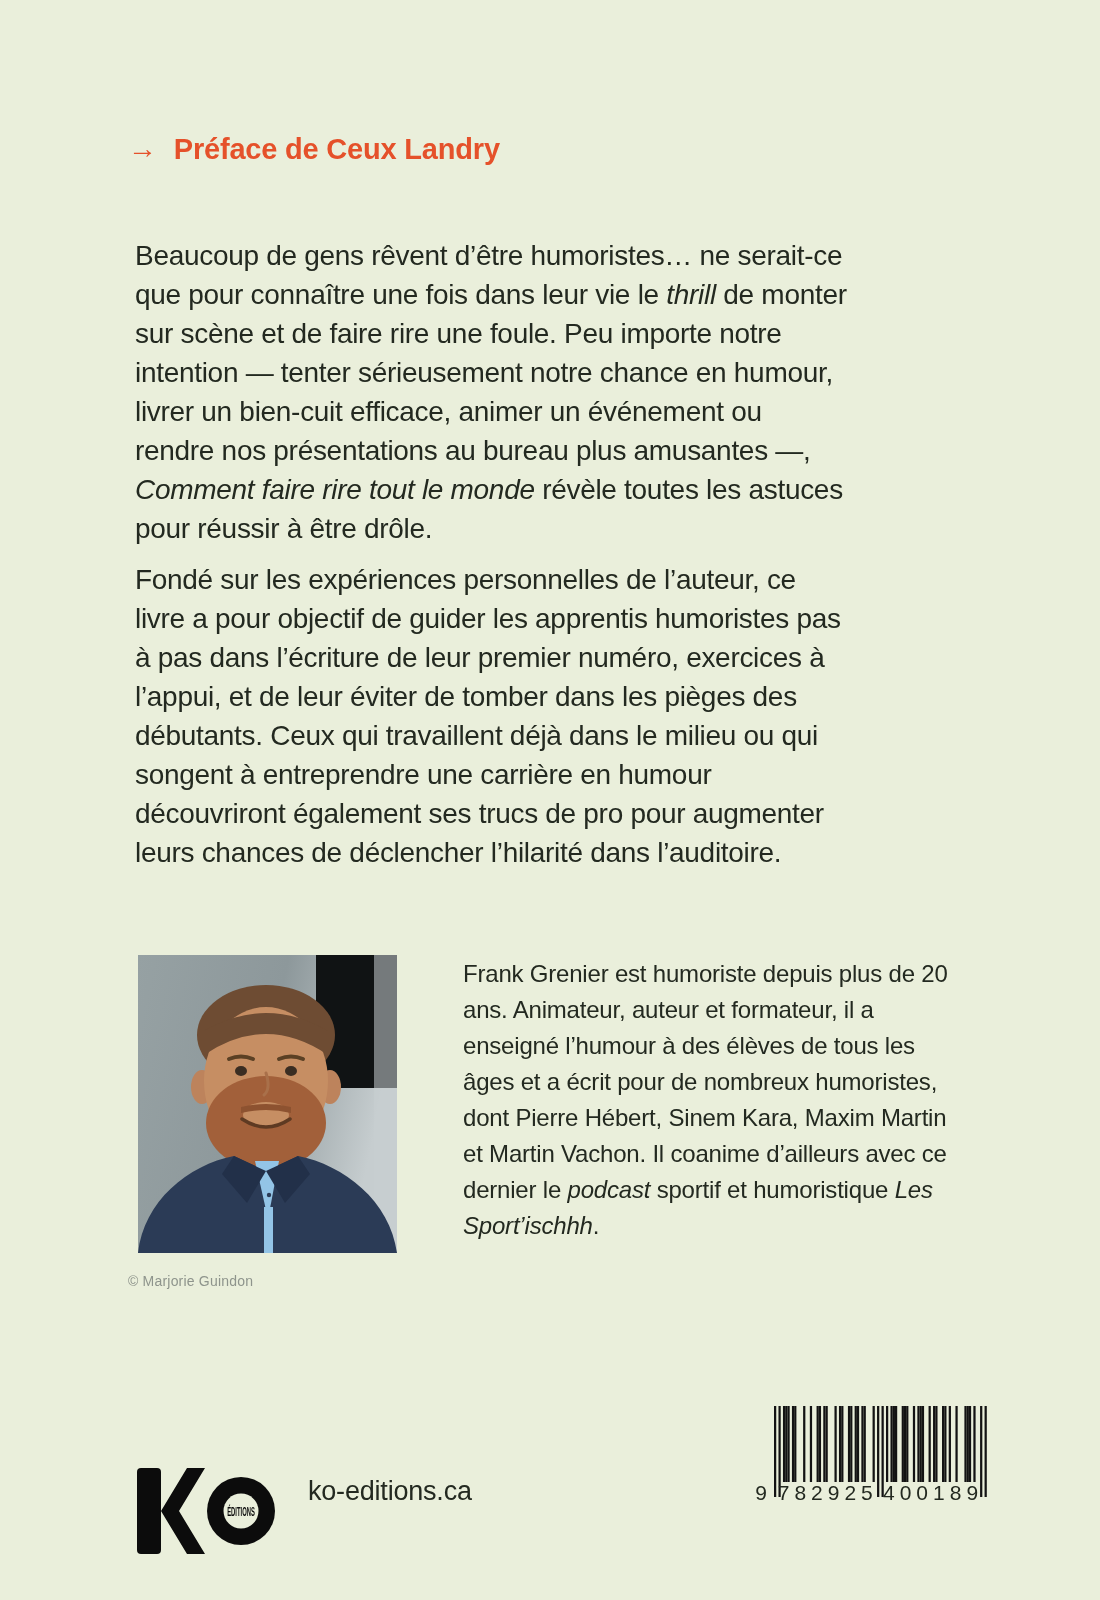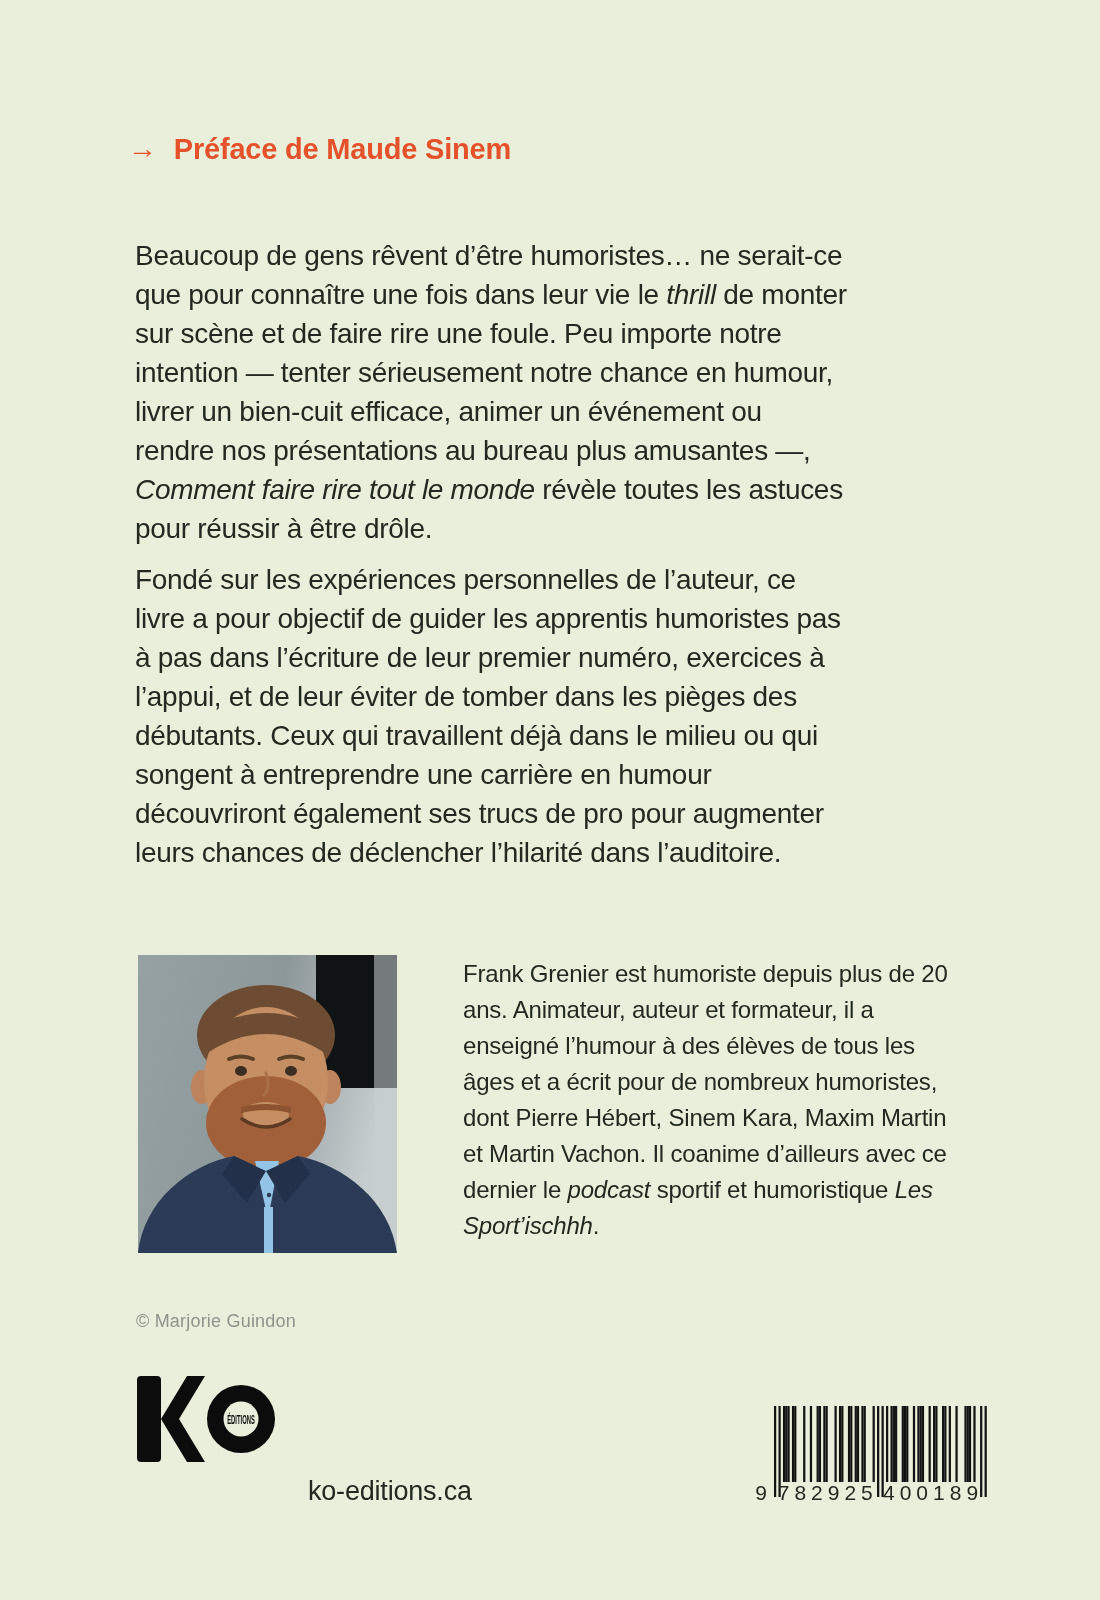--- a/index.html
+++ b/index.html
@@ -38,43 +38,42 @@
     width:259px;height:298px;overflow:hidden;
   }
   .bio{
     position:absolute;left:463px;top:956px;width:497px;
     font-size:24px;line-height:36px;letter-spacing:-0.2px;
     color:var(--ink,#232920);
   }
   .bio-title{font-weight:bold;font-size:24px;margin-bottom:2px;}
   .bio i{font-style:italic;}
   .credit{
-    position:absolute;left:128px;top:1311px;
-    font-size:18px;letter-spacing:0.2px;
+    position:absolute;left:128px;top:1273px;
+    font-size:14px;letter-spacing:0.2px;
     color:var(--muted,#8e948c);
-    margin-left:8px;
   }
   
-  .logo{position:absolute;left:137px;top:1376px;width:138px;height:86px;}
+  .logo{position:absolute;left:137px;top:1468px;width:138px;height:86px;}
   .website{
     position:absolute;left:308px;top:1476px;
     font-size:27px;letter-spacing:-0.2px;
     color:var(--ink,#232920);
   }
   .barcode{position:absolute;left:748px;top:1406px;width:242px;height:96px;}
   .barcode text, .logo text{font-family:"Liberation Sans", sans-serif;}
 </style>
 </head>
 <body>
 
 <div class="page">
 
   <div class="preface">
     <span class="arrow">→</span>
-    <span>Préface de Maude Sinem</span>
+    <span>Préface de Ceux Landry</span>
   </div>
 
   <p class="para para1"><span>Beaucoup de gens rêvent d’être humoristes… ne serait-ce que pour connaître une fois dans leur vie le </span><i>thrill</i><span> de monter sur scène et de faire rire une foule. Peu importe notre intention — tenter sérieusement notre chance en humour, livrer un bien-cuit efficace, animer un événement ou rendre nos présentations au bureau plus amusantes —, </span><i>Comment faire rire tout le monde</i><span> révèle toutes les astuces pour réussir à être drôle.</span></p>
   <p class="para para2"><span>Fondé sur les expériences personnelles de l’auteur, ce livre a pour objectif de guider les apprentis humoristes pas à pas dans l’écriture de leur premier numéro, exercices à l’appui, et de leur éviter de tomber dans les pièges des débutants. Ceux qui travaillent déjà dans le milieu ou qui songent à entreprendre une carrière en humour découvriront également ses trucs de pro pour augmenter leurs chances de déclencher l’hilarité dans l’auditoire.</span></p>
 
   <div class="photo-wrap">
     <svg width="259" height="298" viewBox="0 0 259 298" xmlns="http://www.w3.org/2000/svg">
       <defs>
         <linearGradient id="bgGrad" x1="0" y1="0" x2="1" y2="0.25">
           <stop offset="0" stop-color="#96a1a3"></stop>

